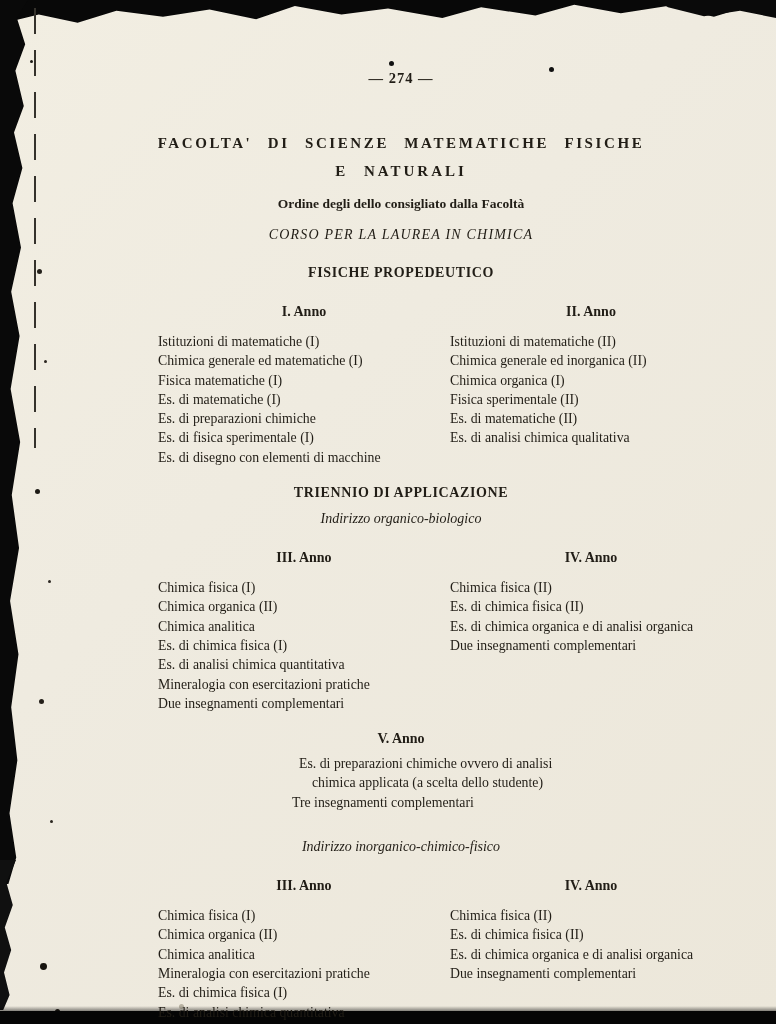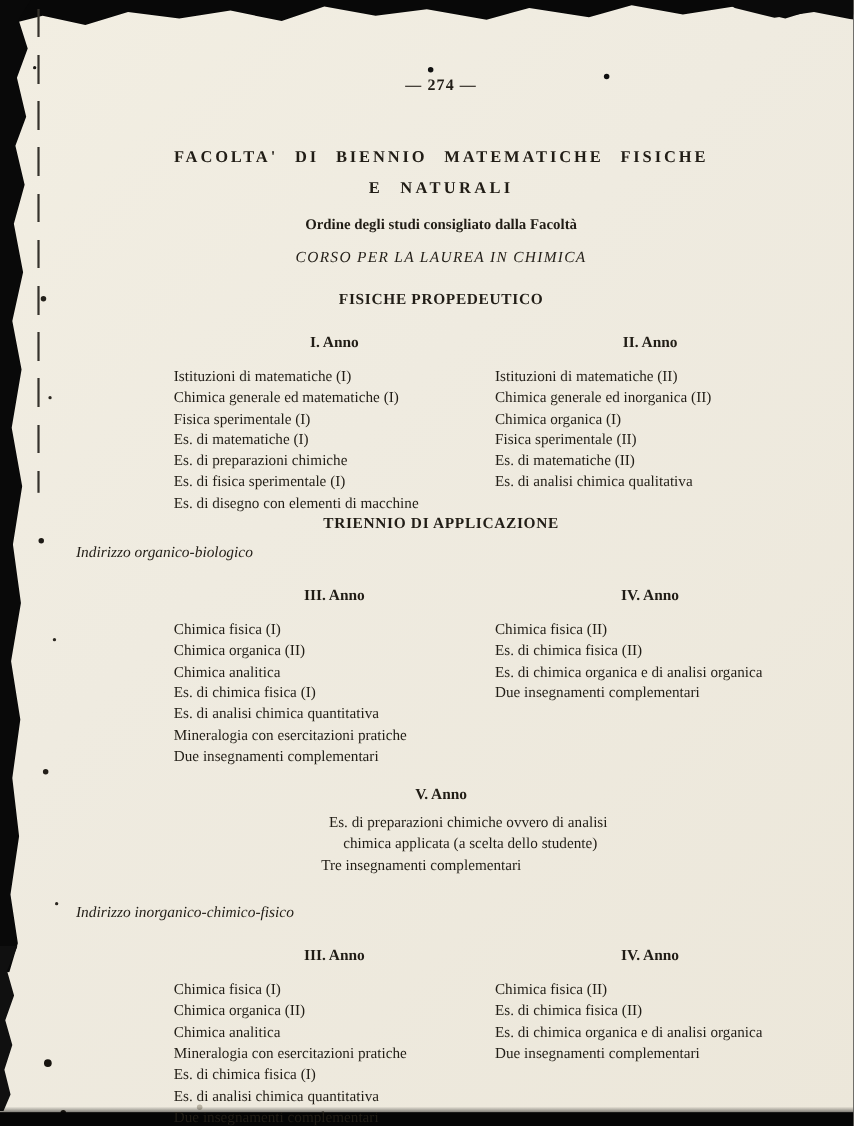--- a/index.html
+++ b/index.html
@@ -40,67 +40,67 @@
                12px 905px 0 2px #17140f, 26px 950px 0 1px #201c16, 360px 2px 0 1px #111,
                150px 945px 0 1px #b8b2a2, 520px 8px 0 1px #101010;}
   
   .content{position:absolute;left:69px;top:0;width:664px;font-size:13.8px;}
   .pagenum{margin-top:70px;text-align:center;font-weight:bold;letter-spacing:1px;font-size:14.5px;}
   .faculty1{margin-top:48px;text-align:center;font-weight:bold;font-size:15px;letter-spacing:2.6px;word-spacing:9px;}
   .faculty2{margin-top:11px;text-align:center;font-weight:bold;font-size:15px;letter-spacing:3px;word-spacing:9px;}
   .ordine{margin-top:16px;text-align:center;font-weight:bold;font-size:13.5px;}
   .corso{margin-top:15px;text-align:center;font-style:italic;font-size:14px;letter-spacing:1.2px;}
   .section-title{margin-top:22px;text-align:center;font-weight:bold;font-size:14px;letter-spacing:.6px;}
-  .indirizzo{margin-top:10px;font-style:italic;font-size:14px;}
+  .indirizzo{margin-top:10px;text-align:center;font-style:italic;font-size:14px;}
   .cols{display:flex;padding-left:89px;margin-top:23px;}
   .col-a{width:292px;}
   .col-b{width:282px;}
   .col-head{text-align:center;font-weight:bold;margin-bottom:12px;font-size:14px;}
   .course-line{line-height:19.3px;white-space:nowrap;}
   .vanno-head{margin-top:18px;text-align:center;font-weight:bold;font-size:14px;}
   .vanno-block{margin-top:7px;margin-left:230px;}
   .vanno-block .l1{line-height:19.3px;}
   .vanno-block .l2{line-height:19.3px;padding-left:13px;}
   .vanno-block .l3{line-height:19.3px;padding-left:0px;margin-left:-7px;}
-  .gap-lg{margin-top:2px;}
+  .gap-lg{margin-top:18px;}
 </style>
 </head>
 <body>
 
 <div class="page">
 
   <div class="art top-band"></div>
   <div class="art top-right-chunk"></div>
   <div class="art left-band"></div>
   <div class="art left-lower"></div>
   <div class="art binding-line"></div>
   <div class="art speck" style="top:60px;left:30px;"></div>
   <div class="art bottom-shadow"></div>
   <div class="art bottom-bar"></div>
 
   <div class="content">
 
     <div class="pagenum">— 274 —</div>
 
-    <div class="faculty1">FACOLTA'  DI  BIENNIO  MATEMATICHE  FISICHE</div>
+    <div class="faculty1">FACOLTA'  DI  SCIENZE  MATEMATICHE  FISICHE</div>
     <div class="faculty2">E NATURALI</div>
 
-    <div class="ordine">Ordine degli studi consigliato dalla Facoltà</div>
+    <div class="ordine">Ordine degli dello consigliato dalla Facoltà</div>
 
     <div class="corso">CORSO PER LA LAUREA IN CHIMICA</div>
 
     <div class="section-title">FISICHE PROPEDEUTICO</div>
 
     <div class="cols">
       <div class="col-a">
         <div class="col-head">I. Anno</div>
         <div>
             <div class="course-line">Istituzioni di matematiche (I)</div>
             <div class="course-line">Chimica generale ed matematiche (I)</div>
-            <div class="course-line">Fisica sperimentale (I)</div>
+            <div class="course-line">Fisica matematiche (I)</div>
             <div class="course-line">Es. di matematiche (I)</div>
             <div class="course-line">Es. di preparazioni chimiche</div>
             <div class="course-line">Es. di fisica sperimentale (I)</div>
             <div class="course-line">Es. di disegno con elementi di macchine</div>
           </div>
       </div>
       <div class="col-b">
         <div class="col-head">II. Anno</div>
         <div>
             <div class="course-line">Istituzioni di matematiche (II)</div>

